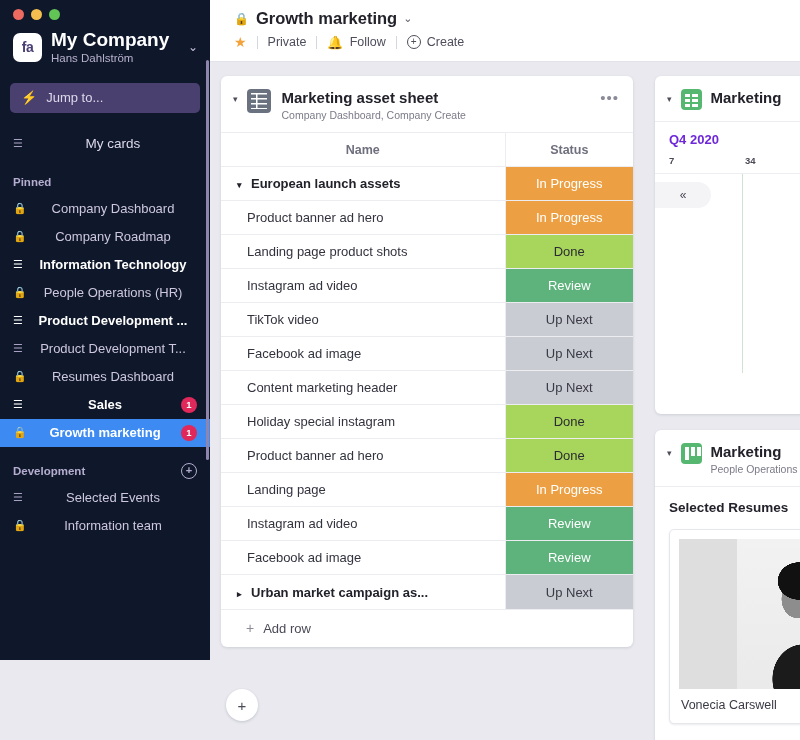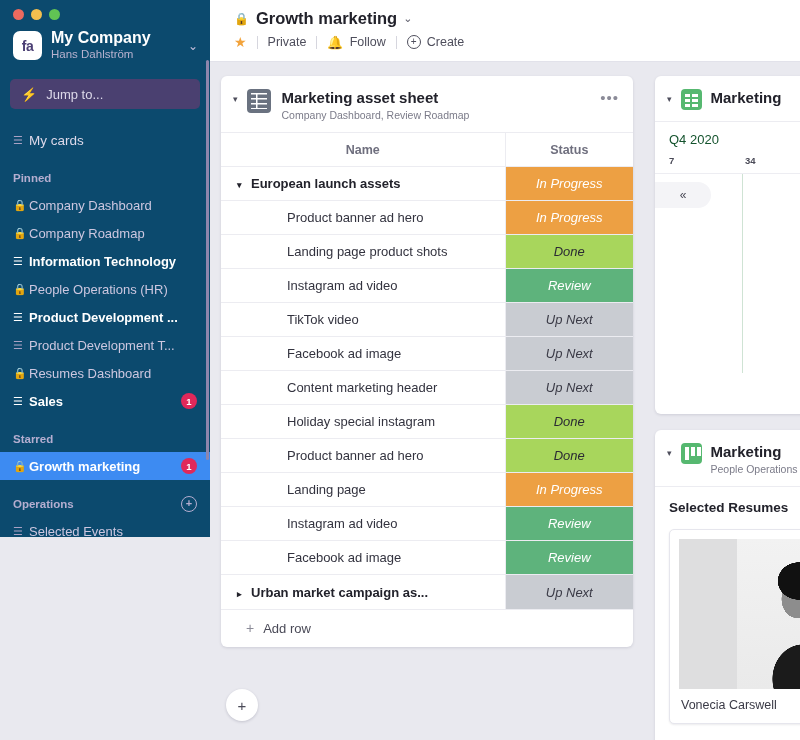--- a/index.html
+++ b/index.html
@@ -6,59 +6,59 @@
   html, body {
     width: 800px; height: 740px;
     font-family: "Liberation Sans", sans-serif;
     overflow: hidden;
     background: #e9e9ef;
   }
   .app { display: flex; width: 800px; height: 740px; position: relative; }
 
   
   .sidebar {
-    width: 210px; height: 537px;
-    background: #0c4a6e;
+    width: 210px; height: 660px;
+    background: #0f172a;
     color: #d9d5e6;
     flex: 0 0 210px;
     position: relative;
     overflow: hidden;
   }
   .traffic { display: flex; gap: 7px; padding: 9px 0 0 13px; }
   .dot { width: 11px; height: 11px; border-radius: 50%; }
   .dot.red { background: #ec6a5f; }
   .dot.yellow { background: #f4bf4f; }
   .dot.green { background: #61c454; }
 
   .org { display: flex; align-items: center; padding: 9px 12px 0 13px; }
   .org-logo {
     width: 29px; height: 29px; border-radius: 7px; background: #fff;
     display: flex; align-items: center; justify-content: center;
     color: #4b3f74; font-weight: bold; font-size: 14px; letter-spacing: -0.5px;
     flex: 0 0 29px;
   }
   .org-text { margin-left: 9px; flex: 1 1 auto; min-width: 0; }
-  .org-name { font-size: 16px; font-weight: bold; color: #ffffff; line-height: 1.15; }
+  .org-name { font-size: 19px; font-weight: bold; color: #ffffff; line-height: 1.15; }
   .org-user { font-size: 11.5px; color: #b9b2cf; line-height: 1.3; }
   .org-chevron { color: #c4bddb; font-size: 12px; padding-left: 4px; }
 
   .jumpto {
     margin: 17px 10px 0 10px; height: 30px; border-radius: 5px;
     background: #4a4070; display: flex; align-items: center;
     padding: 0 11px; font-size: 13px; color: #ddd9ea;
   }
   .jumpto .bolt { font-size: 13px; margin-right: 9px; color: #ffffff; }
 
   .nav-row {
     display: flex; align-items: center; height: 28px;
     padding: 0 13px; font-size: 13px; color: #cdc7e0;
     position: relative;
   }
   .nav-row .ic { width: 16px; flex: 0 0 16px; font-size: 11px; color: #a9a1c4; }
-  .nav-row .lbl { flex: 1 1 auto; white-space: nowrap; overflow: hidden; text-overflow: ellipsis; }
+  .nav-row .lbl { flex: 1 1 auto; white-space: nowrap; overflow: hidden; text-overflow: ellipsis; text-align: center; }
   .nav-row.strong .lbl { font-weight: bold; color: #ffffff; }
   .nav-row.strong .ic { color: #ffffff; }
   .nav-row.mycards { margin-top: 17px; color: #ddd9ea; }
   .nav-row.mycards .lbl { font-size: 13.5px; }
 
   .section-head {
     font-size: 11.5px; font-weight: bold; color: #b5aed0;
     padding: 0 13px; margin-top: 16px; margin-bottom: 5px;
     display: flex; align-items: center; height: 16px;
   }
@@ -151,44 +151,44 @@
 
   table.sheet { width: 100%; border-collapse: collapse; table-layout: fixed; }
   table.sheet th, table.sheet td {
     border-top: 1px solid #ececf1; font-size: 13px; height: 34px; padding: 0;
   }
   table.sheet th { text-align: center; color: #6f6f7e; font-weight: bold; font-size: 12.5px; }
   th.c-name, td.c-name { padding-left: 28px; width: 284px; }
   th.c-status, td.c-status { width: 128px; text-align: center; border-left: 1px solid #ececf1; }
   td.c-name { color: #33333f; }
   td.c-name.group { font-weight: bold; color: #22222b; padding-left: 16px; }
-  td.c-name.child { padding-left: 66px; }
+  td.c-name.child { padding-left: 26px; }
   .gcaret { display: inline-block; width: 14px; font-size: 9px; color: #22222b; }
-  td.c-status { color: #3a3a46; font-size: 12.5px; font-style: italic; }
+  td.c-status { color: #3a3a46; font-size: 12.5px; }
   td.c-status.inprogress { background: #eda043; color: #ffffff; }
   td.c-status.done { background: #a8d65c; color: #2b2b33; }
   td.c-status.review { background: #5eb37c; color: #ffffff; }
   td.c-status.upnext { background: #c9ccd2; color: #3a3a46; }
   .addrow { height: 38px; display: flex; align-items: center; padding-left: 25px;
      font-size: 13px; color: #4a4a57; border-top: 1px solid #ececf1; }
   .addrow .p { margin-right: 9px; color: #8b8b98; font-size: 14px; }
 
   .fab {
     position: absolute; left: 16px; top: 627px; width: 32px; height: 32px;
     border-radius: 50%; background: #fff; box-shadow: 0 1px 3px rgba(30,30,60,0.18);
     display: flex; align-items: center; justify-content: center;
     color: #4a4a57; font-size: 15px;
   }
 
   
   .card-gantt { left: 445px; top: 14px; width: 300px; height: 338px; overflow: hidden; }
   .card-kanban { left: 445px; top: 368px; width: 300px; height: 330px; overflow: hidden; }
   .gantt-body { border-top: 1px solid #ececf1; position: relative; height: 278px; }
   .q-label { font-size: 13px; font-weight: bold; color: #22222b; padding: 10px 0 0 14px; }
-  .q-label span { font-weight: normal; color: #14532d; }
+  .q-label span { font-weight: bold; color: #6d28d9; }
   .tick-row { position: relative; height: 18px; margin-top: 8px; }
   .tick { position: absolute; font-size: 9.5px; font-weight: bold; color: #4a4a57; }
   .grid-area { position: relative; height: 200px; border-top: 1px solid #ededf2; }
   .vline { position: absolute; top: 0; bottom: 0; width: 1px; background: #cfe3d4; }
   .collapse-pill {
     position: absolute; left: 0; top: 8px; width: 56px; height: 26px;
     background: #f4f4f7; border-radius: 0 14px 14px 0;
     display: flex; align-items: center; justify-content: center;
     color: #4a4a57; font-size: 12px;
   }
@@ -274,31 +274,28 @@
     <div class="nav-row">
       <span class="ic">🔒</span>
       <span class="lbl">Resumes Dashboard</span>
     </div>
     <div class="nav-row strong">
       <span class="ic">☰</span>
       <span class="lbl">Sales</span>
       <span class="badge">1</span>
     </div>
 
-    <div class="section-head">
-      <span class="sl">Starred</span>
-    </div>
     <div class="nav-row active">
       <span class="ic">🔒</span>
       <span class="lbl">Growth marketing</span>
       <span class="badge">1</span>
     </div>
 
     <div class="section-head">
-      <span class="sl">Operations</span>
+      <span class="sl">Development</span>
       <span class="plus-circle">+</span>
     </div>
     <div class="nav-row">
       <span class="ic">☰</span>
       <span class="lbl">Selected Events</span>
     </div>
     <div class="nav-row">
       <span class="ic">🔒</span>
       <span class="lbl">Information team</span>
     </div>
@@ -335,21 +332,21 @@
 
     <div class="board">
       <div class="panel-bg"></div>
 
       <div class="card card-sheet">
         <div class="card-head">
           <span class="caret">▾</span>
           <span class="sheet-ic"></span>
           <span class="ch-text">
             <span class="ch-title" style="display:block">Marketing asset sheet</span>
-            <span class="ch-sub" style="display:block">Company Dashboard,  Review Roadmap</span>
+            <span class="ch-sub" style="display:block">Company Dashboard,  Company Create</span>
           </span>
           <span class="dots">•••</span>
         </div>
 
         <table class="sheet">
           <thead>
             <tr>
               <th class="c-name">Name</th>
               <th class="c-status">Status</th>
             </tr>

